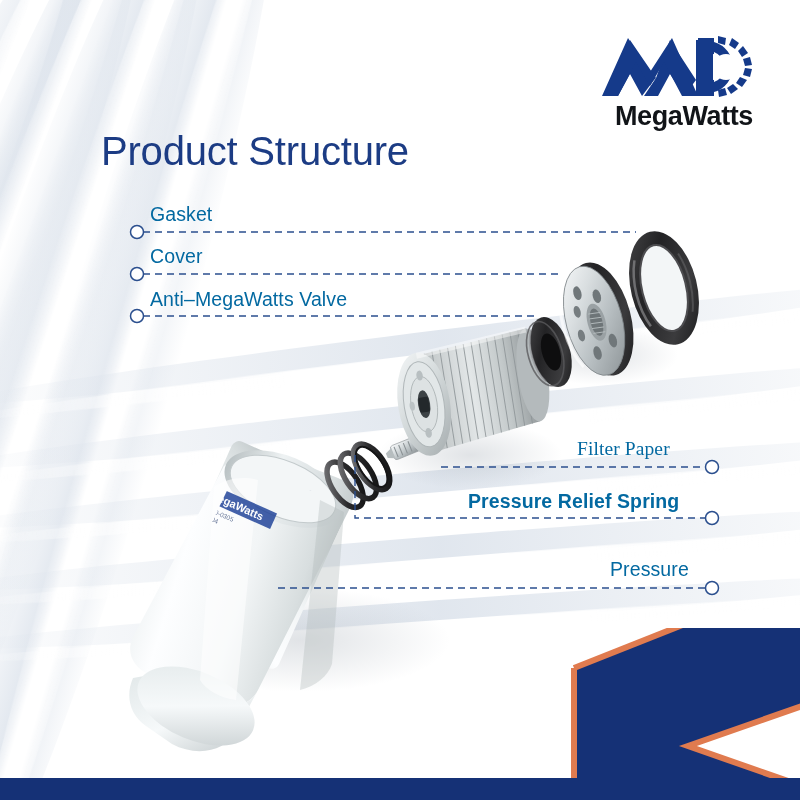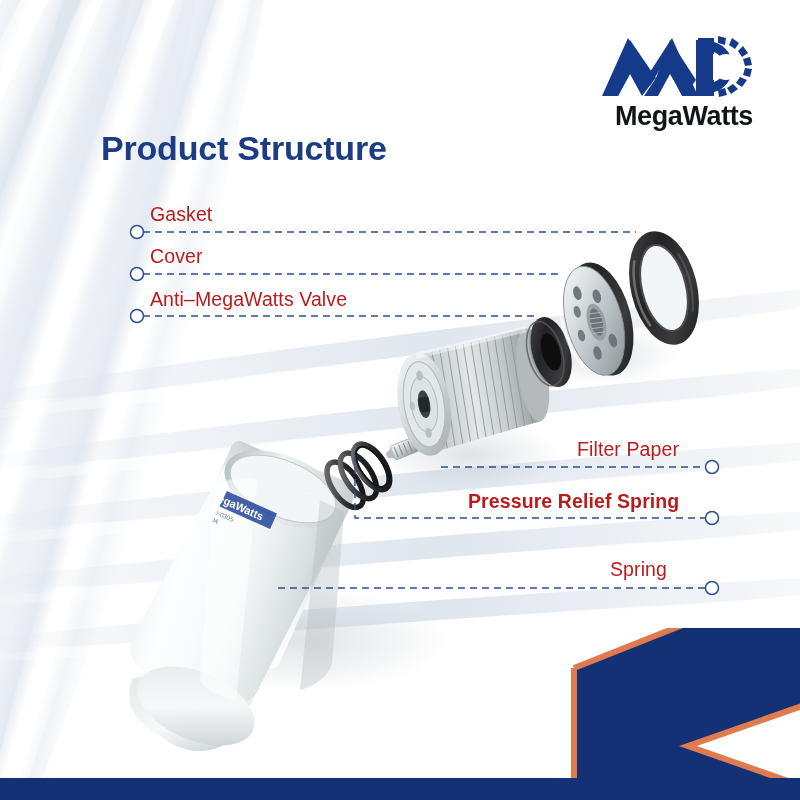--- a/index.html
+++ b/index.html
@@ -61,32 +61,32 @@
     letter-spacing: -0.4px;
     line-height: 1;
     margin-top: 3px;
   }
 
   
   .page-title {
     position: absolute;
     left: 101px;
     top: 129px;
-    font-size: 34px;
-    font-weight: bold;
+    font-size: 40px;
+    font-weight: normal;
     color: #1c3c84;
     letter-spacing: -0.2px;
     white-space: nowrap;
   }
 
   
   .callout {
     position: absolute;
     font-size: 19.5px;
-    color: #b91c1c;
+    color: #0369a1;
     white-space: nowrap;
     letter-spacing: 0.1px;
   }
 
   
   .leader-svg { position: absolute; inset: 0; }
 
   
   .art { position: absolute; inset: 0; }
 </style>
@@ -378,17 +378,17 @@
       <circle cx="712" cy="467" r="6.5"></circle>
       <circle cx="712" cy="518" r="6.5"></circle>
       <circle cx="712" cy="588" r="6.5"></circle>
     </g>
   </svg>
 
   <div class="callout" style="left:150px; top:203px;">Gasket</div>
   <div class="callout" style="left:150px; top:245px;text-align:center;">Cover</div>
   <div class="callout" style="left:150px; top:288px;">Anti–MegaWatts Valve</div>
 
-  <div class="callout" style="left:577px; top:438px;">Filter Paper</div>
+  <div class="callout" style="left:577px; top:438px;font-family:Liberation Serif, serif;">Filter Paper</div>
   <div class="callout" style="left:468px; top:490px;font-weight:bold;">Pressure Relief Spring</div>
-  <div class="callout" style="left:610px; top:558px;">Spring</div>
+  <div class="callout" style="left:610px; top:558px;">Pressure</div>
 
 </div>
 
 </body></html>

